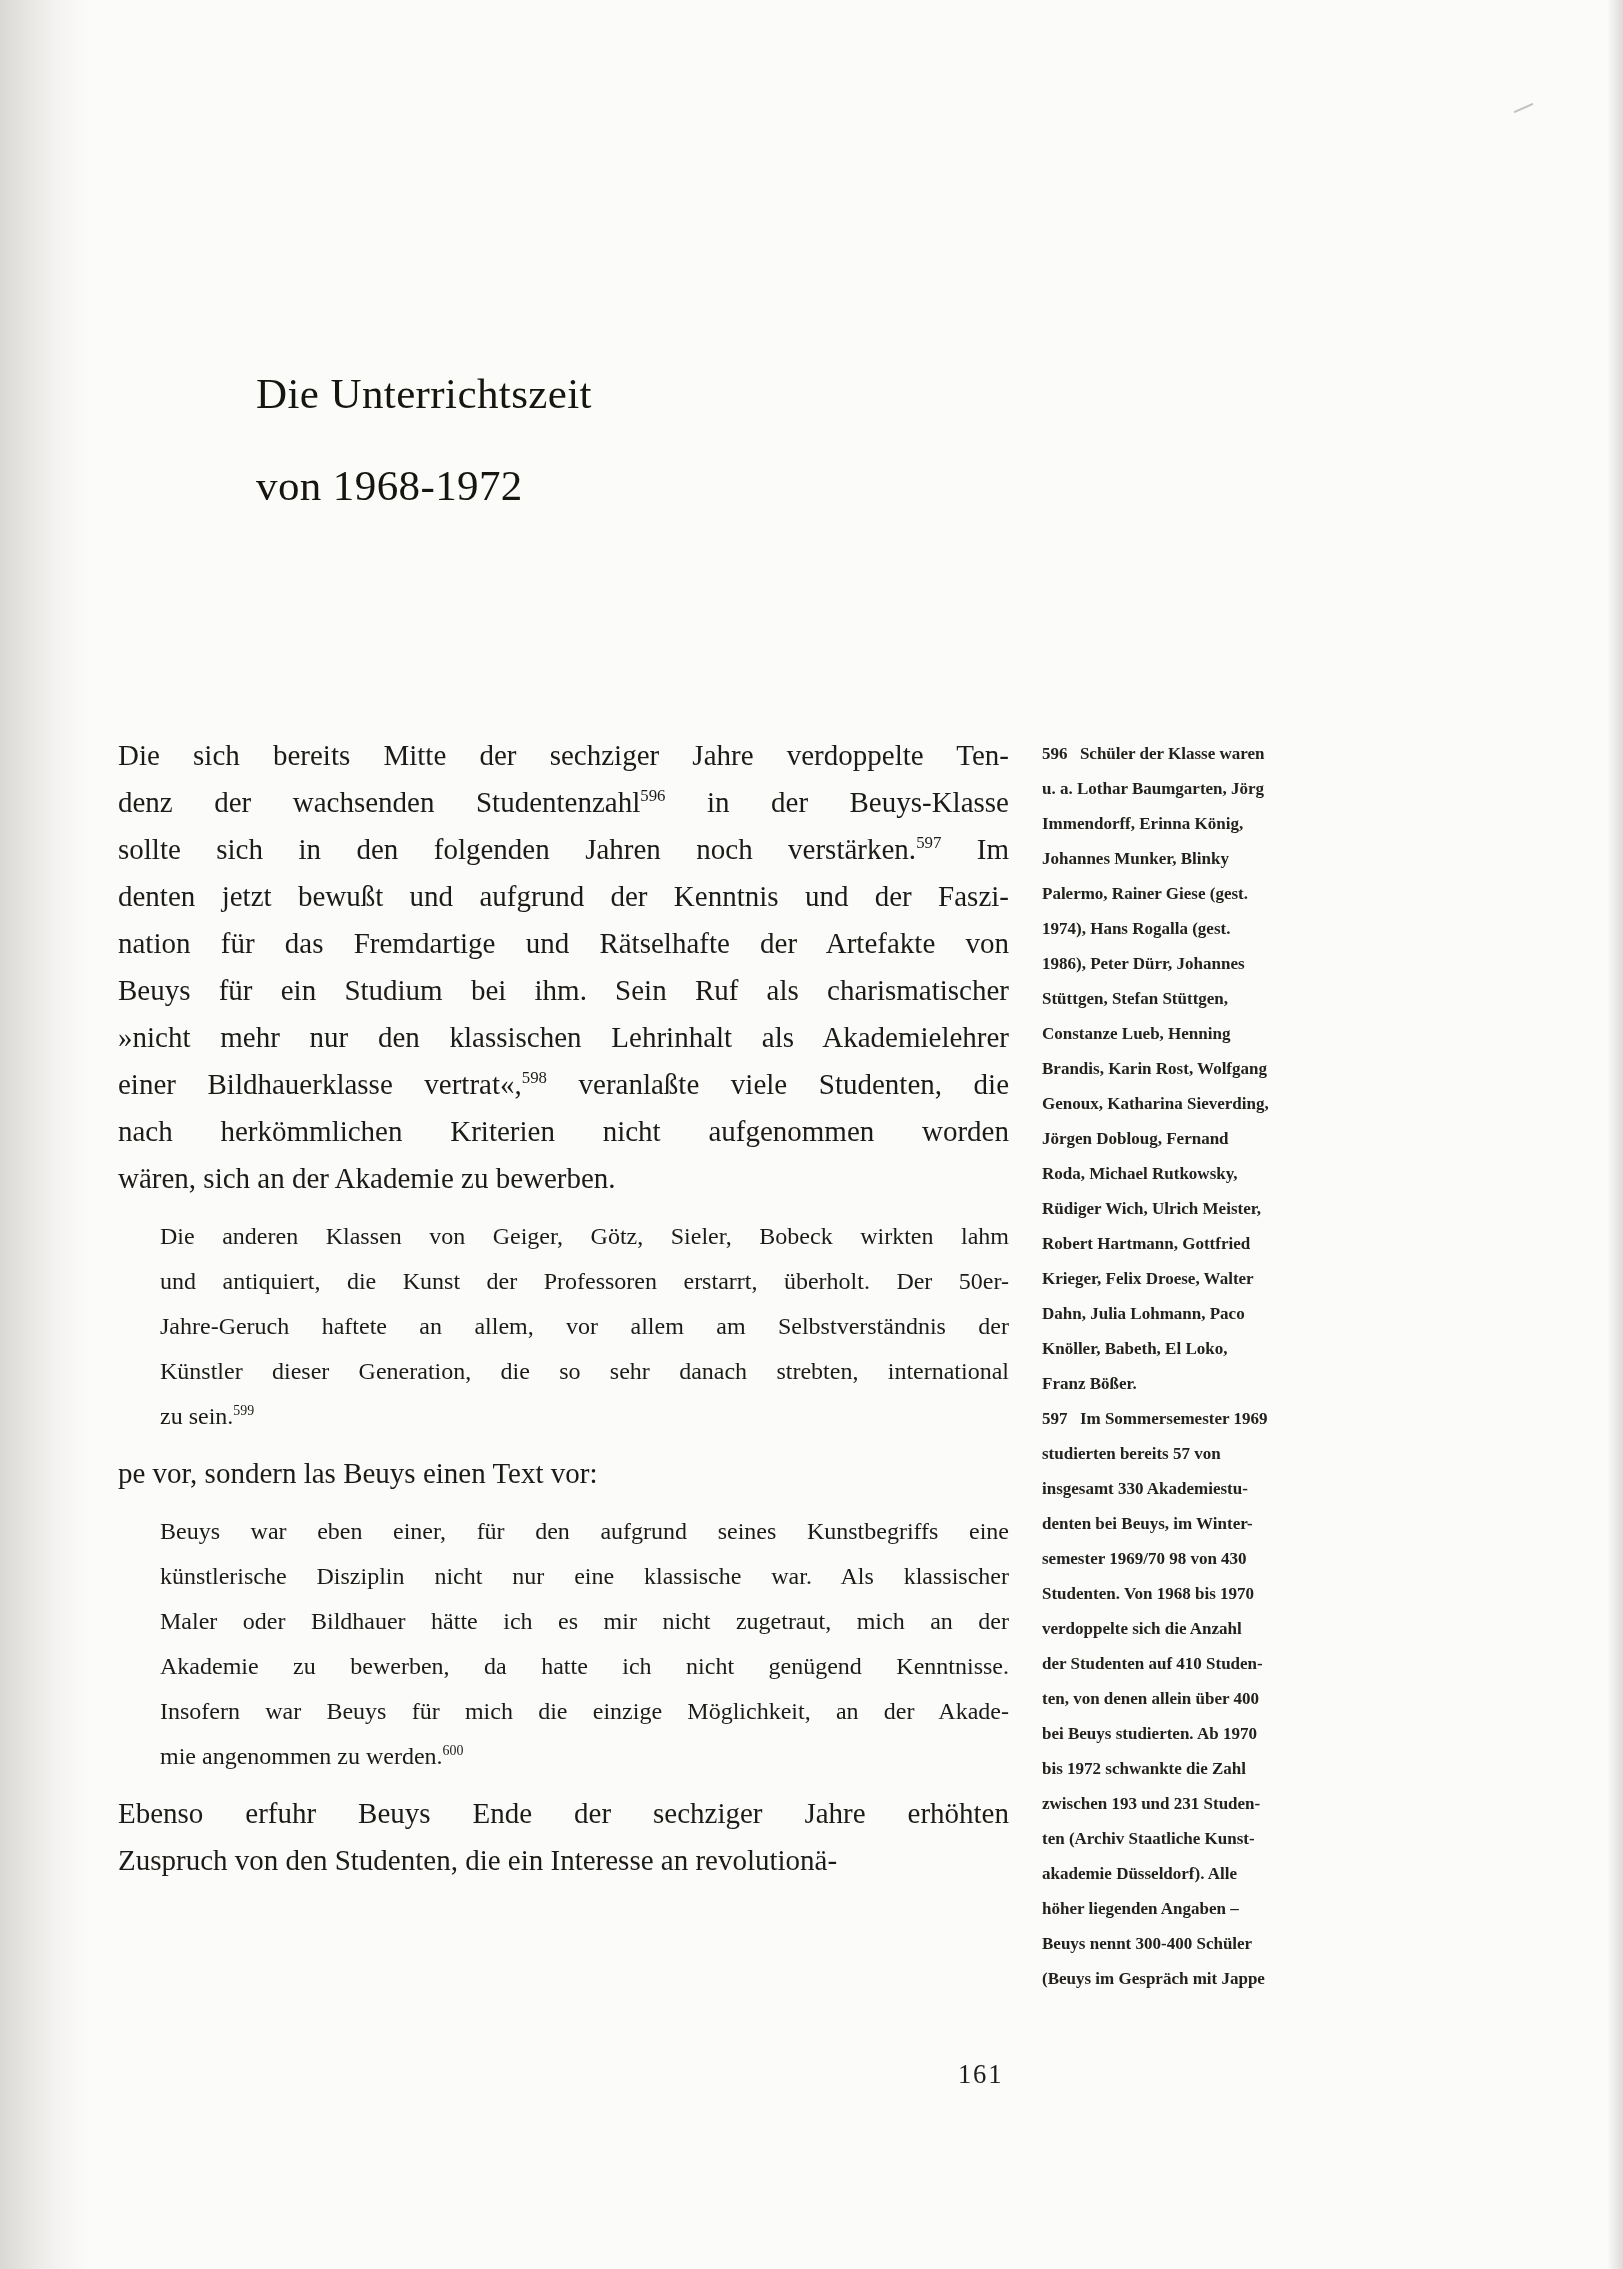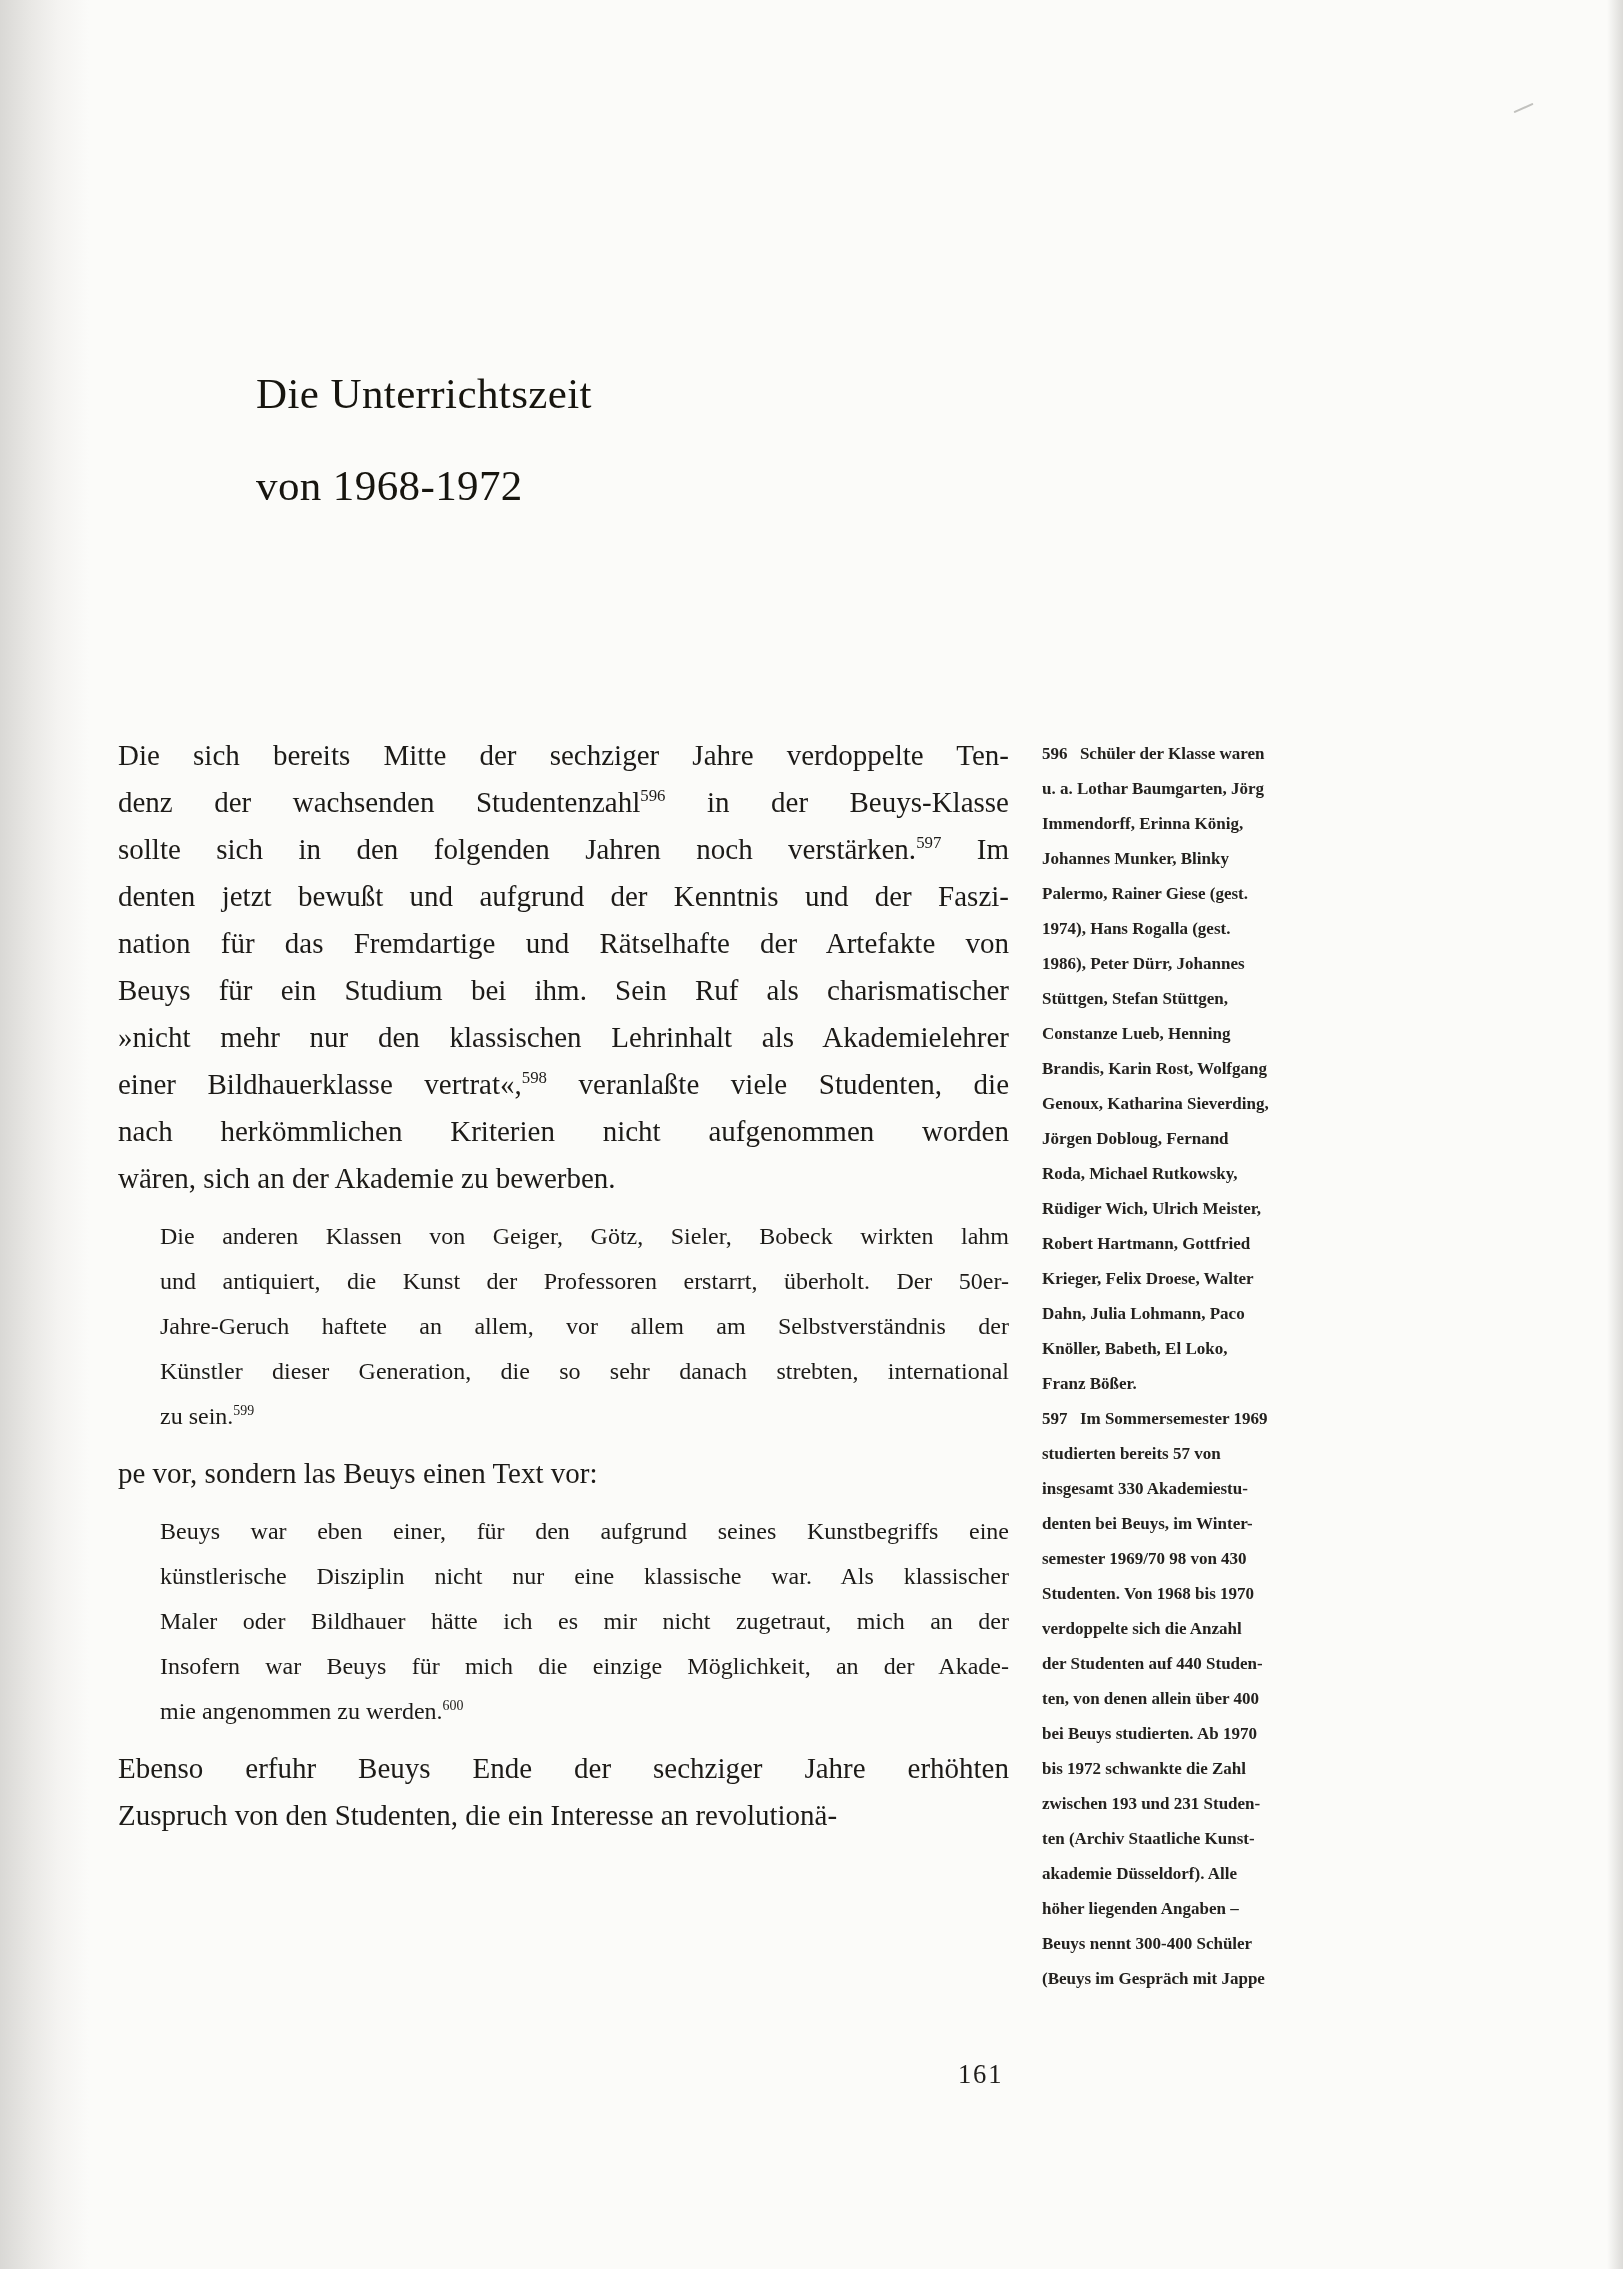--- a/index.html
+++ b/index.html
@@ -88,20 +88,21 @@
       <div class="line just">Künstler dieser Generation, die so sehr danach strebten, international</div>
       <div class="line">zu sein.<sup>599</sup></div>
     </div>
     <div class="block paragraph">
       <div class="line">pe vor, sondern las Beuys einen Text vor:</div>
     </div>
     <div class="block quote">
       <div class="line just">Beuys war eben einer, für den aufgrund seines Kunstbegriffs eine</div>
       <div class="line just">künstlerische Disziplin nicht nur eine klassische war. Als klassischer</div>
       <div class="line just">Maler oder Bildhauer hätte ich es mir nicht zugetraut, mich an der</div>
+      <div class="line just">Akademie zu bewerben, da hatte ich nicht genügend Kenntnisse.</div>
       <div class="line just">Insofern war Beuys für mich die einzige Möglichkeit, an der Akade-</div>
       <div class="line">mie angenommen zu werden.<sup>600</sup></div>
     </div>
     <div class="block paragraph">
       <div class="line just">Ebenso erfuhr Beuys Ende der sechziger Jahre erhöhten</div>
       <div class="line">Zuspruch von den Studenten, die ein Interesse an revolutionä-</div>
     </div>
   </div>
 
 <div class="fn-col">
@@ -127,21 +128,21 @@
       <div class="fn-line">Franz Bößer.</div>
     </div>
     <div class="footnote">
       <div class="fn-line"><span class="fn-num">597</span>Im Sommersemester 1969</div>
       <div class="fn-line">studierten bereits 57 von</div>
       <div class="fn-line">insgesamt 330 Akademiestu-</div>
       <div class="fn-line">denten bei Beuys, im Winter-</div>
       <div class="fn-line">semester 1969/70 98 von 430</div>
       <div class="fn-line">Studenten. Von 1968 bis 1970</div>
       <div class="fn-line">verdoppelte sich die Anzahl</div>
-      <div class="fn-line">der Studenten auf 440 Studen-</div>
+      <div class="fn-line">der Studenten auf 410 Studen-</div>
       <div class="fn-line">ten, von denen allein über 400</div>
       <div class="fn-line">bei Beuys studierten. Ab 1970</div>
       <div class="fn-line">bis 1972 schwankte die Zahl</div>
       <div class="fn-line">zwischen 193 und 231 Studen-</div>
       <div class="fn-line">ten (Archiv Staatliche Kunst-</div>
       <div class="fn-line">akademie Düsseldorf). Alle</div>
       <div class="fn-line">höher liegenden Angaben –</div>
       <div class="fn-line">Beuys nennt 300-400 Schüler</div>
       <div class="fn-line">(Beuys im Gespräch mit Jappe</div>
     </div>

